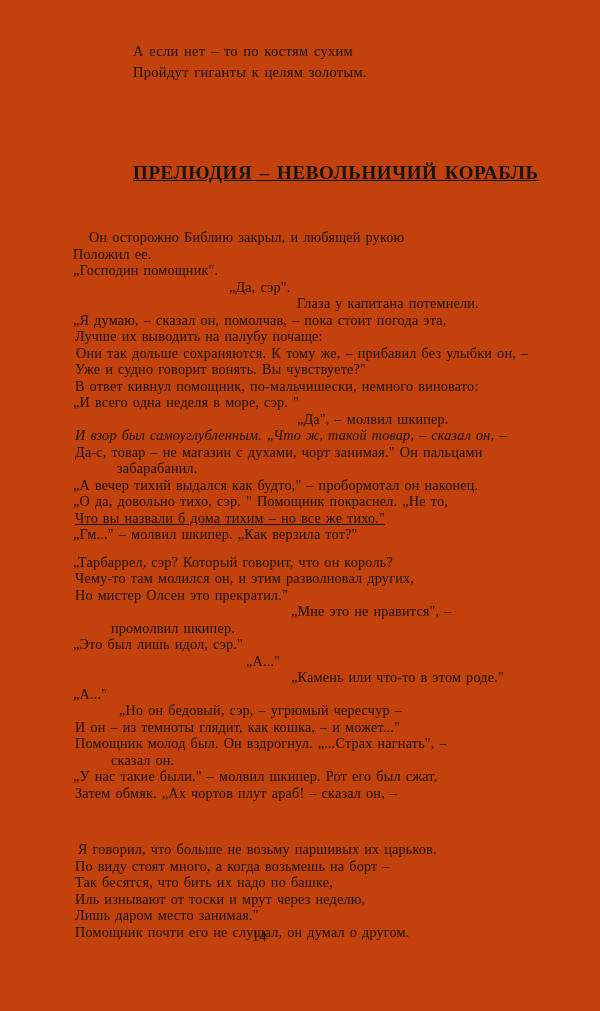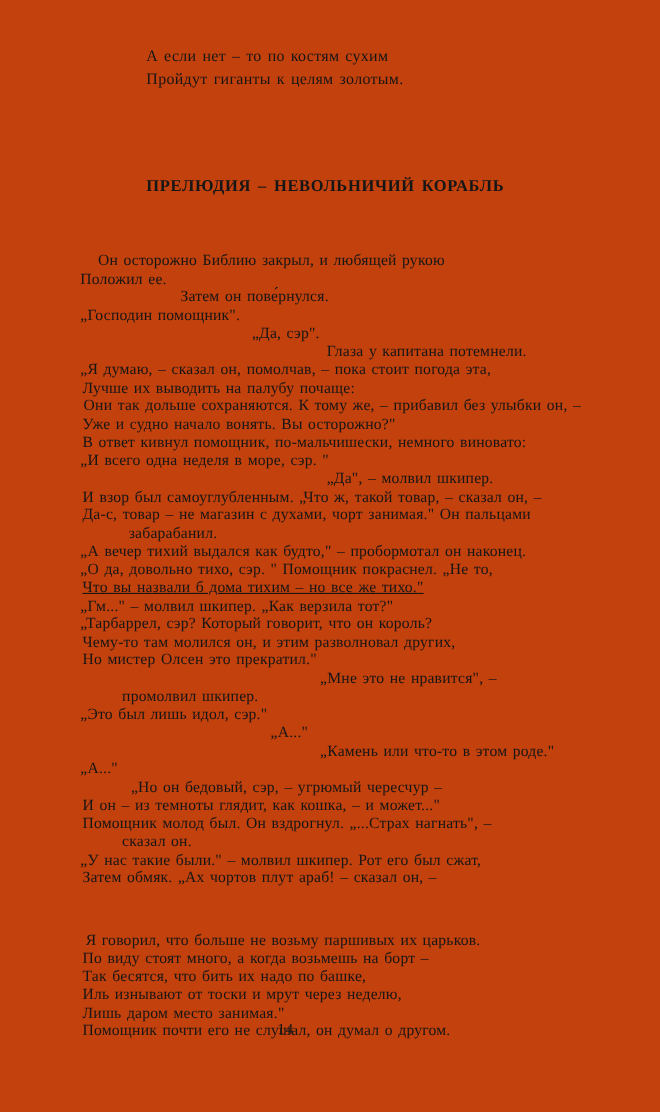--- a/index.html
+++ b/index.html
@@ -23,25 +23,26 @@
     font-size: 14.5px;
     line-height: 21px;
     letter-spacing: 0.3px;
     word-spacing: 1.5px;
     white-space: nowrap;
   }
   .chapter-heading {
     position: absolute;
     left: 133px;
     top: 162px;
-    font-size: 15px;
+    font-size: 19px;
     font-weight: bold;
     letter-spacing: 0.6px;
     word-spacing: 2px;
     white-space: nowrap;
+    text-decoration: underline;
   }
   .poem {
     position: absolute;
     left: 73px;
     top: 229px;
     font-size: 14.2px;
     line-height: 16.5px;
     letter-spacing: 0.2px;
     word-spacing: 1.2px;
     white-space: nowrap;
@@ -65,39 +66,38 @@
   <div class="epigraph">
       <div class="epi-line">А если нет – то по костям сухим</div>
       <div class="epi-line">Пройдут гиганты к целям золотым.</div>
     </div>
 
   <div class="chapter-heading">ПРЕЛЮДИЯ – НЕВОЛЬНИЧИЙ КОРАБЛЬ</div>
 
   <div class="poem">
       <div class="poem-line" style="padding-left: 0px; margin-left: 16px;">Он осторожно Библию закрыл, и любящей рукою</div>
       <div class="poem-line" style="padding-left: 0px;">Положил ее.</div>
-      <div class="poem-line" style="padding-left: 91px;">Затем он пове́рнулся.</div>
       <div class="poem-line" style="padding-left: 0px;">„Господин помощник".</div>
       <div class="poem-line" style="padding-left: 156px;">„Да, сэр".</div>
       <div class="poem-line" style="padding-left: 224px;">Глаза у капитана потемнели.</div>
       <div class="poem-line" style="padding-left: 0px;">„Я думаю, – сказал он, помолчав, – пока стоит погода эта,</div>
       <div class="poem-line" style="padding-left: 2px;">Лучше их выводить на палубу почаще:</div>
       <div class="poem-line" style="padding-left: 3px;">Они так дольше сохраняются. К тому же, – прибавил без улыбки он, –</div>
-      <div class="poem-line" style="padding-left: 2px;">Уже и судно начало вонять. Вы осторожно?"</div>
+      <div class="poem-line" style="padding-left: 2px;">Уже и судно говорит вонять. Вы чувствуете?"</div>
       <div class="poem-line" style="padding-left: 2px;">В ответ кивнул помощник, по-мальчишески, немного виновато:</div>
       <div class="poem-line" style="padding-left: 0px;">„И всего одна неделя в море, сэр. "</div>
       <div class="poem-line" style="padding-left: 224px;">„Да", – молвил шкипер.</div>
-      <div class="poem-line" style="padding-left: 2px;">И взор был самоуглубленным. „Что ж, такой товар, – сказал он, –</div>
+      <div class="poem-line" style="padding-left: 2px; font-style: italic;">И взор был самоуглубленным. „Что ж, такой товар, – сказал он, –</div>
       <div class="poem-line" style="padding-left: 2px;">Да-с, товар – не магазин с духами, чорт занимая." Он пальцами</div>
       <div class="poem-line" style="padding-left: 44px;">забарабанил.</div>
       <div class="poem-line" style="padding-left: 0px;">„А вечер тихий выдался  как будто," – пробормотал он наконец.</div>
       <div class="poem-line" style="padding-left: 0px;">„О да, довольно тихо, сэр. " Помощник покраснел. „Не то,</div>
       <div class="poem-line" style="padding-left: 2px; text-decoration: underline;">Что вы назвали б дома тихим – но все же тихо."</div>
       <div class="poem-line" style="padding-left: 0px;">„Гм..." – молвил шкипер. „Как верзила тот?"</div>
-      <div class="poem-line" style="padding-left: 0px;">„Тарбаррел, сэр? Который говорит, что он король?</div>
+      <div class="poem-line" style="padding-left: 0px; margin-top: 11px;">„Тарбаррел, сэр? Который говорит, что он король?</div>
       <div class="poem-line" style="padding-left: 2px;">Чему-то там молился он, и этим разволновал других,</div>
       <div class="poem-line" style="padding-left: 2px;">Но мистер Олсен это прекратил."</div>
       <div class="poem-line" style="padding-left: 218px;">„Мне это не нравится", –</div>
       <div class="poem-line" style="padding-left: 38px;">промолвил шкипер.</div>
       <div class="poem-line" style="padding-left: 0px;">„Это был лишь идол, сэр."</div>
       <div class="poem-line" style="padding-left: 173px;">„А..."</div>
       <div class="poem-line" style="padding-left: 218px;">„Камень или что-то в этом роде."</div>
       <div class="poem-line" style="padding-left: 0px;">„А..."</div>
       <div class="poem-line" style="padding-left: 46px;">„Но он бедовый, сэр, – угрюмый чересчур –</div>
       <div class="poem-line" style="padding-left: 2px;">И он – из темноты глядит, как кошка, – и может..."</div>

